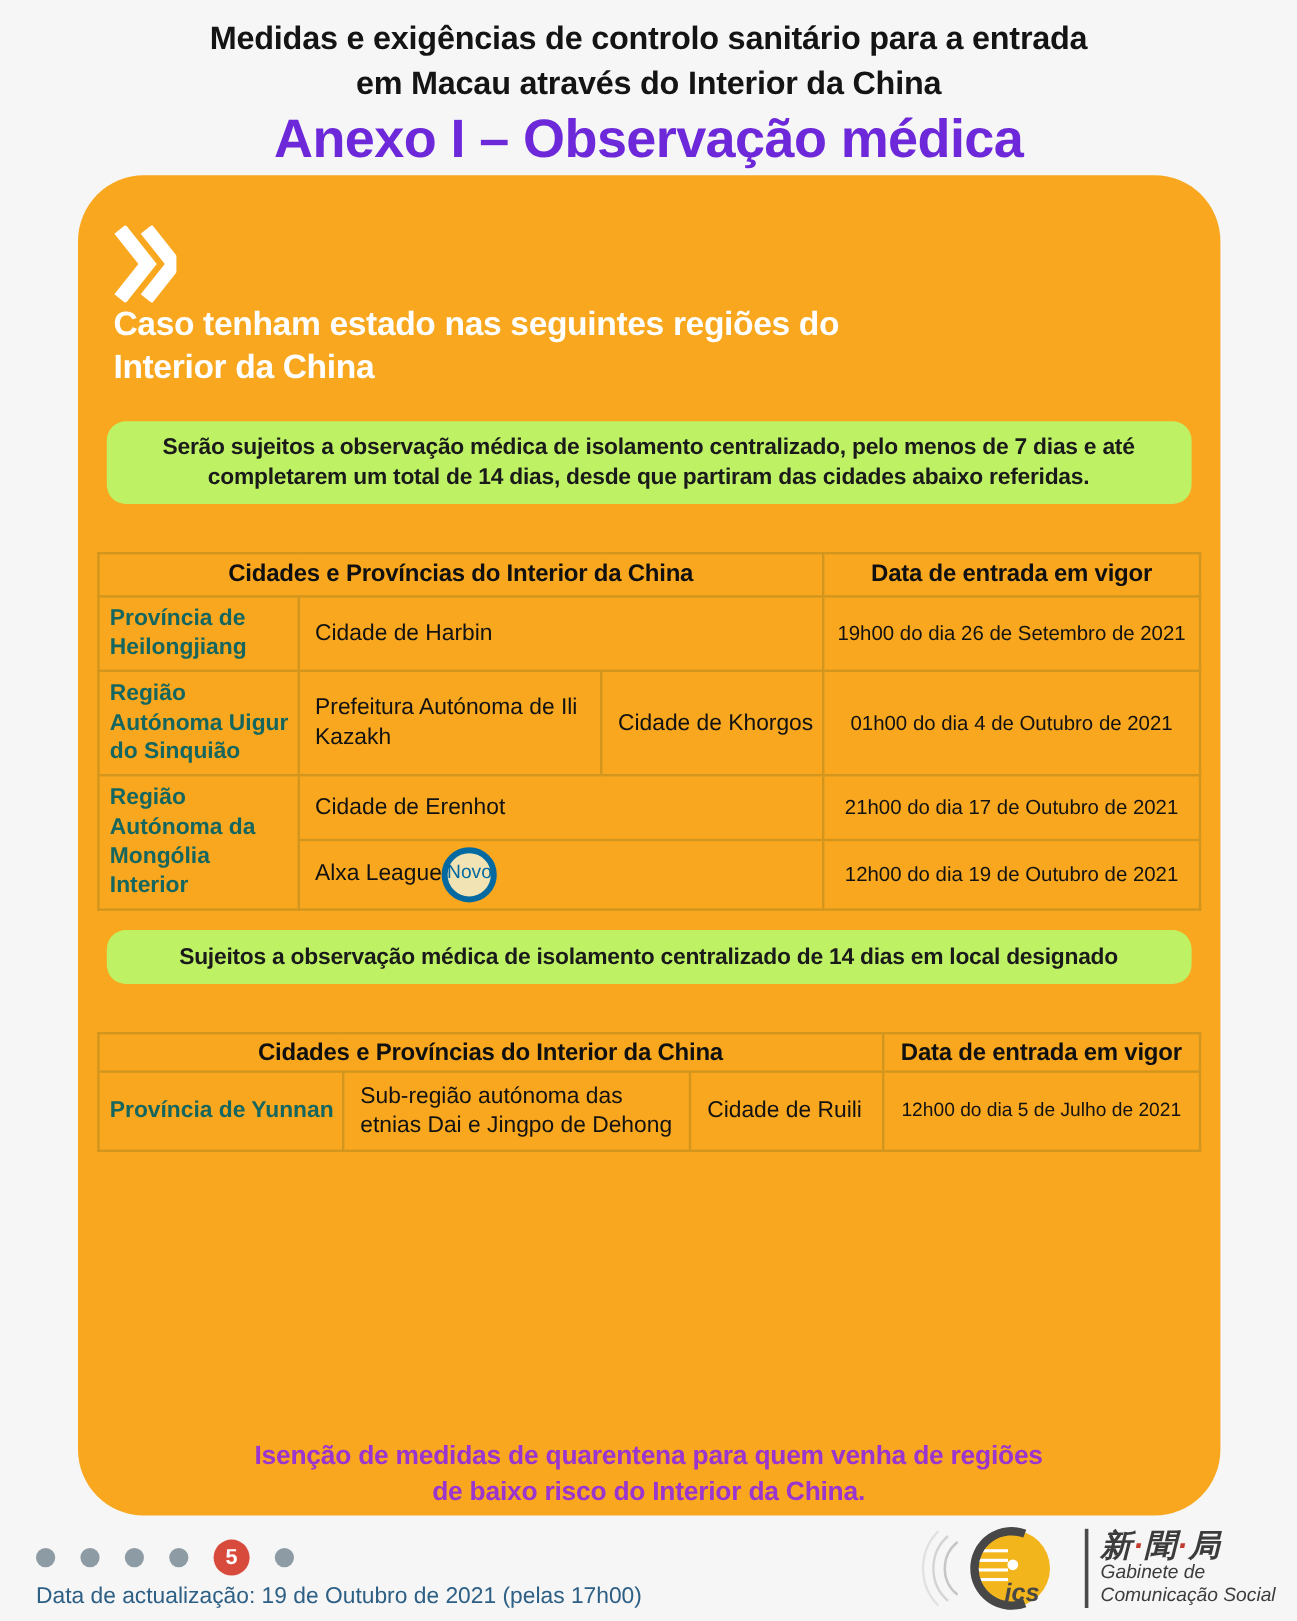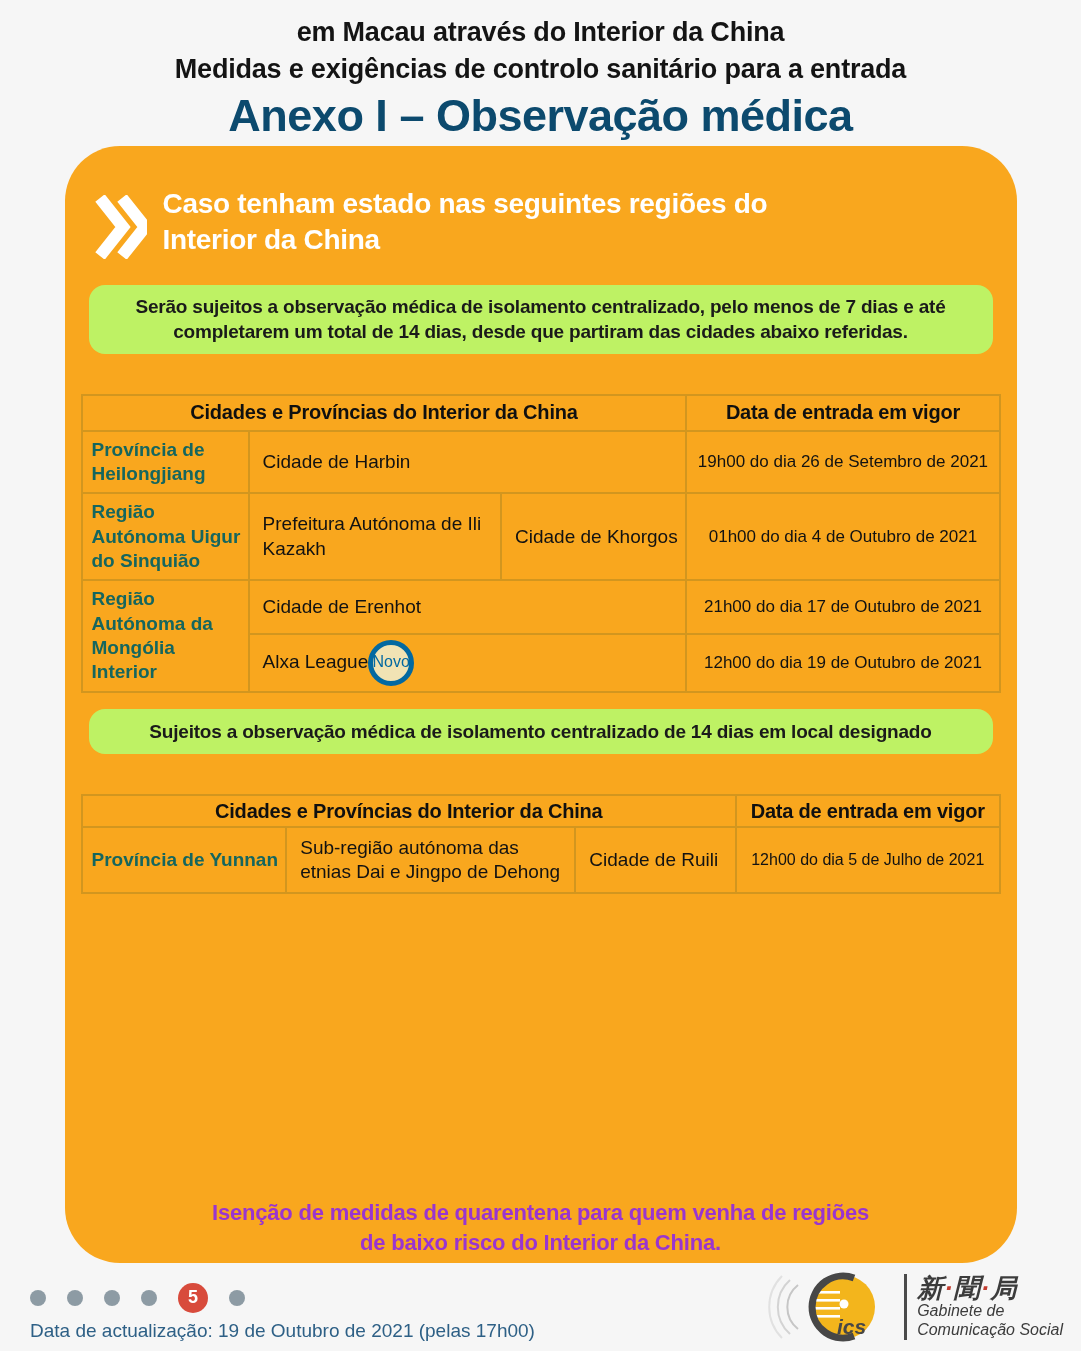--- a/index.html
+++ b/index.html
@@ -10,35 +10,35 @@
     font-family:"Liberation Sans", sans-serif;
     overflow:hidden;
   }
   
   .header { text-align:center; padding-top:14px; }
   .title-line {
     font-size:27px; font-weight:bold; color:#141414;
     line-height:1.38; letter-spacing:-0.2px;
   }
   .annex-title {
-    font-size:45px; font-weight:bold; color:#0c4a6e;
+    font-size:45px; font-weight:bold; color:#6d28d9;
     line-height:1.05; margin-top:3px; letter-spacing:-0.5px;
   }
   
   .card {
     position:relative;
     width:952px; height:1117px;
     margin:7px auto 0;
     background:#F9A71E;
     border-radius:55px;
     padding:40px 16px 0;
   }
   .section-head {
-    display:flex; align-items:flex-end; gap:16px;
-    margin-left:14px; color:#ffffff;
+    display:flex; align-items:flex-start; 
+    margin-left:14px; color:#ffffff;flex-direction:column;
   }
   .section-head .chev { flex:0 0 auto; margin-top:2px; }
   .section-head .txt {
     font-size:28px; font-weight:bold; line-height:1.3;
     letter-spacing:-0.3px;
   }
   .s1 .txt { max-width:700px; }
   .s2 .txt { max-width:880px; }
   .cream-box {
     background:#bef264;
@@ -120,22 +120,22 @@
     font-style:italic; color:#3C3C3C;
   }
   .logo-cn { font-size:26px; font-weight:bold; letter-spacing:1px; line-height:1.1; }
   .logo-cn .red-dot { color:#C23B2F; font-weight:bold; }
   .logo-pt { font-size:16px; line-height:1.18; }
 </style>
 </head>
 <body>
 
 <div class="header">
+  <div class="title-line">Medidas e exigências de controlo sanitário para a entrada</div>
   <div class="title-line">em Macau através do Interior da China</div>
-  <div class="title-line">Medidas e exigências de controlo sanitário para a entrada</div>
   <div class="annex-title">Anexo I – Observação médica</div>
 </div>
 
 <div class="card">
 
   <div class="section-head s1">
     <svg class="chev" width="52" height="64" viewBox="0 0 52 64">
       <path d="M5 3 L28 32 L5 61" fill="none" stroke="#ffffff" stroke-width="12"></path>
       <path d="M27 3 L50 32 L27 61" fill="none" stroke="#ffffff" stroke-width="12"></path>
     </svg>

